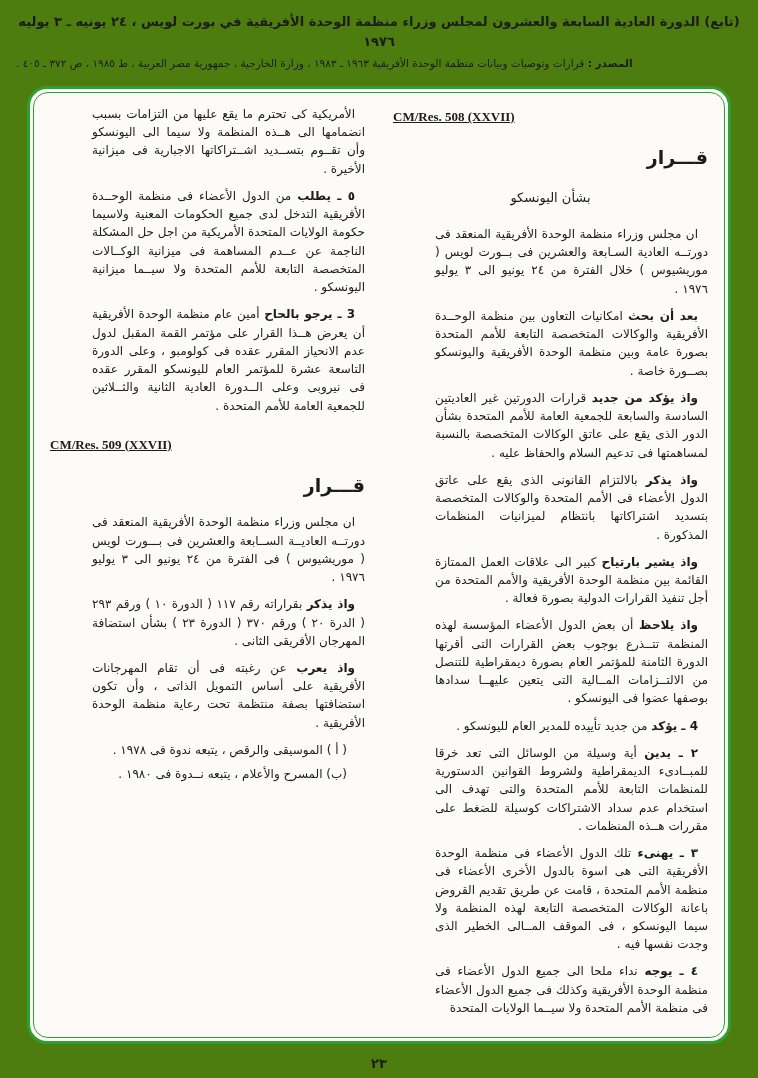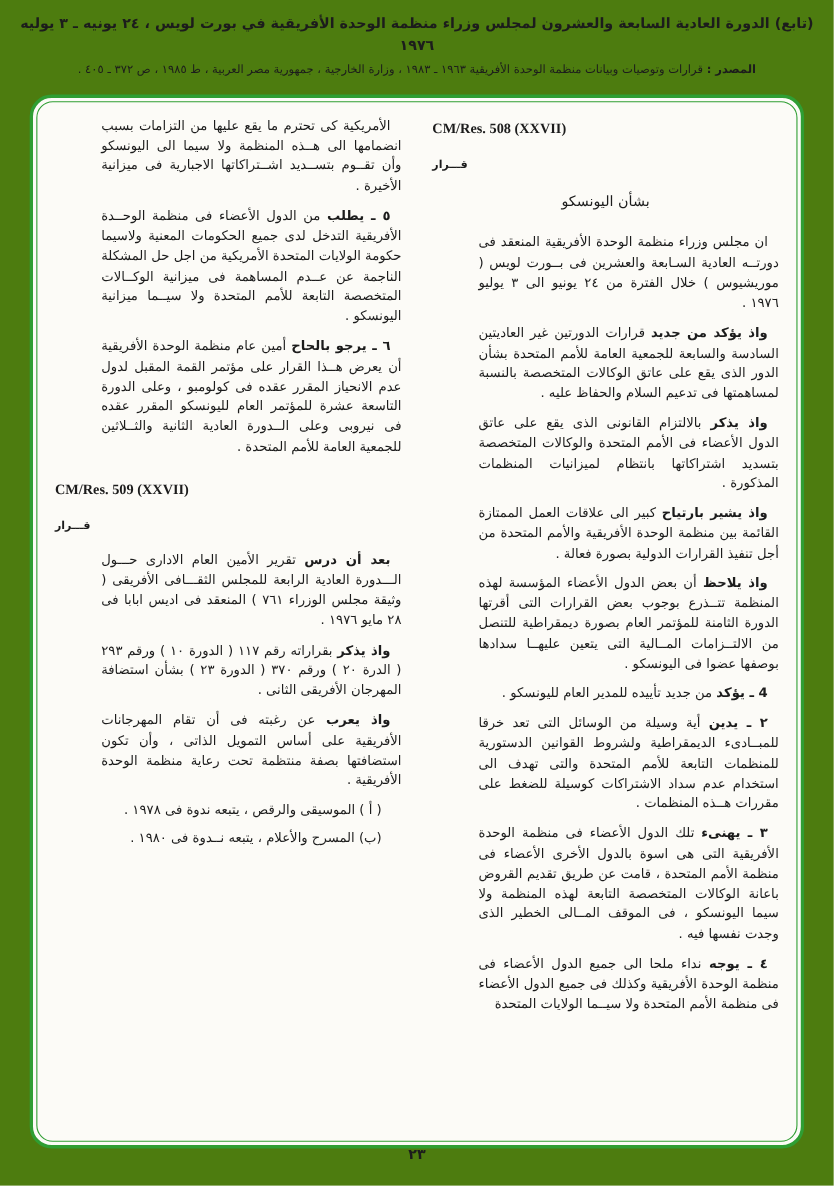--- a/index.html
+++ b/index.html
@@ -21,21 +21,21 @@
     padding:12px 16px 0 16px;
   }
   .header-title {
     font-weight:bold;
     font-size:13px;
     text-align:center;
     line-height:1.5;
   }
   .header-source {
     font-size:10.5px;
-    text-align:center;
+    text-align:left;
     margin-top:5px;
     line-height:1.5;
   }
   .header-source .lbl { font-weight:bold; }
   
   .frame-outer {
     position:absolute;
     left:27px; right:27px;
     top:86px; bottom:34px;
     border:3px solid var(--frame_green, #2f9e33);
@@ -63,26 +63,27 @@
     line-height:1.52;
     text-align:justify;
   }
   .res-ref {
     direction:ltr;
     text-align:left;
     font-family:"Liberation Serif", serif;
     font-weight:bold;
     font-size:13px;
     margin:2px 0 16px 0;
+    text-decoration:underline;
   }
   .res-ref.mid { margin-top:20px; }
   .res-heading {
-    text-align:left;
+    text-align:right;
     font-weight:bold;
-    font-size:10px;
+    font-size:19px;
     margin:6px 0 14px 0;
   }
   .res-subject {
     text-align:center;
     font-weight:normal;
     font-size:13px;
     line-height:1.8;
     margin:0 0 16px 0;
   }
   .para {
@@ -92,21 +93,21 @@
   }
   .para .lead { font-weight:bold; }
   .para.subitem {
     text-indent:0;
     padding-right:18px;
     margin-bottom:6px;
   }
   
   .page-footer {
     position:absolute;
-    left:0; right:0; bottom:20px;
+    left:0; right:0; bottom:6px;
     text-align:center;
   }
   .page-number {
     font-size:13px;
     font-weight:bold;
   }
 </style>
 </head>
 <body>
 
@@ -120,39 +121,40 @@
   <div class="frame-outer">
     <div class="frame-inner">
       <div class="columns">
 
         <section class="col">
           <div class="res-ref">CM/Res. 508 (XXVII)</div>
           <div class="res-heading">قـــرار</div>
           <div class="res-subject">بشأن اليونسكو</div>
 
           <p class="para"><b class="lead"></b><span>ان مجلس وزراء منظمة الوحدة الأفريقية المنعقد فى دورتــه العادية السـابعة والعشرين فى بــورت لويس ( موريشيوس ) خلال الفترة من ٢٤ يونيو الى ٣ يوليو ١٩٧٦ .</span></p>
+          <p class="para"><b class="lead">بعد أن بحث</b><span> امكانيات التعاون بين منظمة الوحــدة الأفريقية والوكالات المتخصصة التابعة للأمم المتحدة بصورة عامة وبين منظمة الوحدة الأفريقية واليونسكو بصــورة خاصة .</span></p>
           <p class="para"><b class="lead">واذ يؤكد من جديد</b><span> قرارات الدورتين غير العاديتين السادسة والسابعة للجمعية العامة للأمم المتحدة بشأن الدور الذى يقع على عاتق الوكالات المتخصصة بالنسبة لمساهمتها فى تدعيم السلام والحفاظ عليه .</span></p>
           <p class="para"><b class="lead">واذ يذكر</b><span> بالالتزام القانونى الذى يقع على عاتق الدول الأعضاء فى الأمم المتحدة والوكالات المتخصصة بتسديد اشتراكاتها بانتظام لميزانيات المنظمات المذكورة .</span></p>
           <p class="para"><b class="lead">واذ يشير بارتياح</b><span> كبير الى علاقات العمل الممتازة القائمة بين منظمة الوحدة الأفريقية والأمم المتحدة من أجل تنفيذ القرارات الدولية بصورة فعالة .</span></p>
           <p class="para"><b class="lead">واذ يلاحظ</b><span> أن بعض الدول الأعضاء المؤسسة لهذه المنظمة تتــذرع بوجوب بعض القرارات التى أقرتها الدورة الثامنة للمؤتمر العام بصورة ديمقراطية للتنصل من الالتــزامات المــالية التى يتعين عليهــا سدادها بوصفها عضوا فى اليونسكو .</span></p>
           <p class="para"><b class="lead">4 ـ يؤكد</b><span> من جديد تأييده للمدير العام لليونسكو .</span></p>
           <p class="para"><b class="lead">٢ ـ يدين</b><span> أية وسيلة من الوسائل التى تعد خرقا للمبــادىء الديمقراطية ولشروط القوانين الدستورية للمنظمات التابعة للأمم المتحدة والتى تهدف الى استخدام عدم سداد الاشتراكات كوسيلة للضغط على مقررات هــذه المنظمات .</span></p>
           <p class="para"><b class="lead">٣ ـ يهنىء</b><span> تلك الدول الأعضاء فى منظمة الوحدة الأفريقية التى هى اسوة بالدول الأخرى الأعضاء فى منظمة الأمم المتحدة ، قامت عن طريق تقديم القروض باعانة الوكالات المتخصصة التابعة لهذه المنظمة ولا سيما اليونسكو ، فى الموقف المــالى الخطير الذى وجدت نفسها فيه .</span></p>
           <p class="para"><b class="lead">٤ ـ يوجه</b><span> نداء ملحا الى جميع الدول الأعضاء فى منظمة الوحدة الأفريقية وكذلك فى جميع الدول الأعضاء فى منظمة الأمم المتحدة ولا سيــما الولايات المتحدة</span></p>
         </section>
 
         <section class="col">
           <p class="para"><b class="lead"></b><span>الأمريكية كى تحترم ما يقع عليها من التزامات بسبب انضمامها الى هــذه المنظمة ولا سيما الى اليونسكو وأن تقــوم بتســديد اشــتراكاتها الاجبارية فى ميزانية الأخيرة .</span></p>
           <p class="para"><b class="lead">٥ ـ يطلب</b><span> من الدول الأعضاء فى منظمة الوحــدة الأفريقية التدخل لدى جميع الحكومات المعنية ولاسيما حكومة الولايات المتحدة الأمريكية من اجل حل المشكلة الناجمة عن عــدم المساهمة فى ميزانية الوكــالات المتخصصة التابعة للأمم المتحدة ولا سيــما ميزانية اليونسكو .</span></p>
-          <p class="para"><b class="lead">٦ ـ يرجو بالحاح</b><span> أمين عام منظمة الوحدة الأفريقية أن يعرض هــذا القرار على مؤتمر القمة المقبل لدول عدم الانحياز المقرر عقده فى كولومبو ، وعلى الدورة التاسعة عشرة للمؤتمر العام لليونسكو المقرر عقده فى نيروبى وعلى الــدورة العادية الثانية والثــلاثين للجمعية العامة للأمم المتحدة .</span></p>
+          <p class="para"><b class="lead">3 ـ يرجو بالحاح</b><span> أمين عام منظمة الوحدة الأفريقية أن يعرض هــذا القرار على مؤتمر القمة المقبل لدول عدم الانحياز المقرر عقده فى كولومبو ، وعلى الدورة التاسعة عشرة للمؤتمر العام لليونسكو المقرر عقده فى نيروبى وعلى الــدورة العادية الثانية والثــلاثين للجمعية العامة للأمم المتحدة .</span></p>
 
           <div class="res-ref mid">CM/Res. 509 (XXVII)</div>
           <div class="res-heading">قـــرار</div>
 
-          <p class="para"><b class="lead">بعد أن درس</b><span> تقرير الأمين العام الادارى حـــول الـــدورة العادية الرابعة للمجلس الثقـــافى الأفريقى ( وثيقة مجلس الوزراء ٧٦١ ) المنعقد فى اديس ابابا فى ٢٨ مايو ١٩٧٦ .</span></p>
+          <p class="para"><b class="lead"></b><span>ان مجلس وزراء منظمة الوحدة الأفريقية المنعقد فى دورتــه العاديــة الســابعة والعشرين فى بـــورت لويس ( موريشيوس ) فى الفترة من ٢٤ يونيو الى ٣ يوليو ١٩٧٦ .</span></p>
           <p class="para"><b class="lead">واذ يذكر</b><span> بقراراته رقم ١١٧ ( الدورة ١٠ ) ورقم ٢٩٣ ( الدرة ٢٠ ) ورقم ٣٧٠ ( الدورة ٢٣ ) بشأن استضافة المهرجان الأفريقى الثانى .</span></p>
           <p class="para"><b class="lead">واذ يعرب</b><span> عن رغبته فى أن تقام المهرجانات الأفريقية على أساس التمويل الذاتى ، وأن تكون استضافتها بصفة منتظمة تحت رعاية منظمة الوحدة الأفريقية .</span></p>
           <p class="para subitem"><b class="lead"></b><span>( أ ) الموسيقى والرقص ، يتبعه ندوة فى ١٩٧٨ .</span></p>
           <p class="para subitem"><b class="lead"></b><span>(ب) المسرح والأعلام ، يتبعه نــدوة فى ١٩٨٠ .</span></p>
         </section>
 
       </div>
     </div>
   </div>
 

